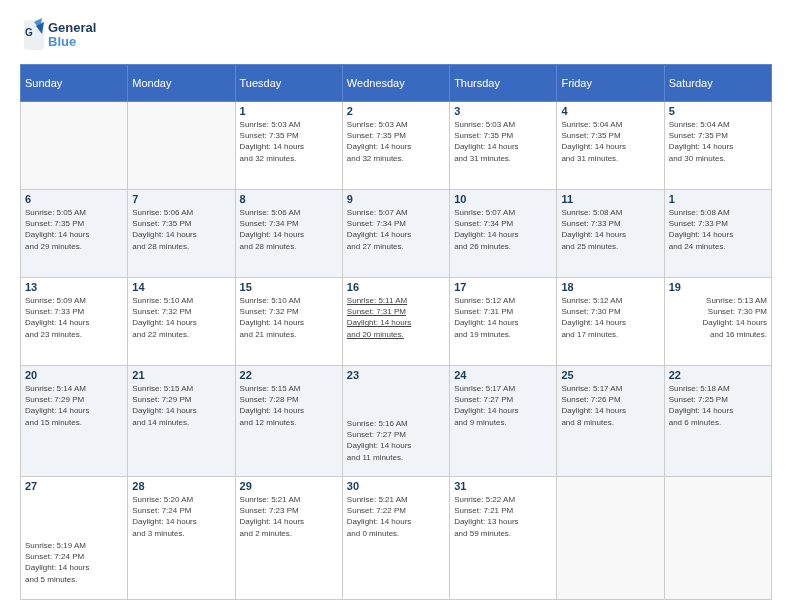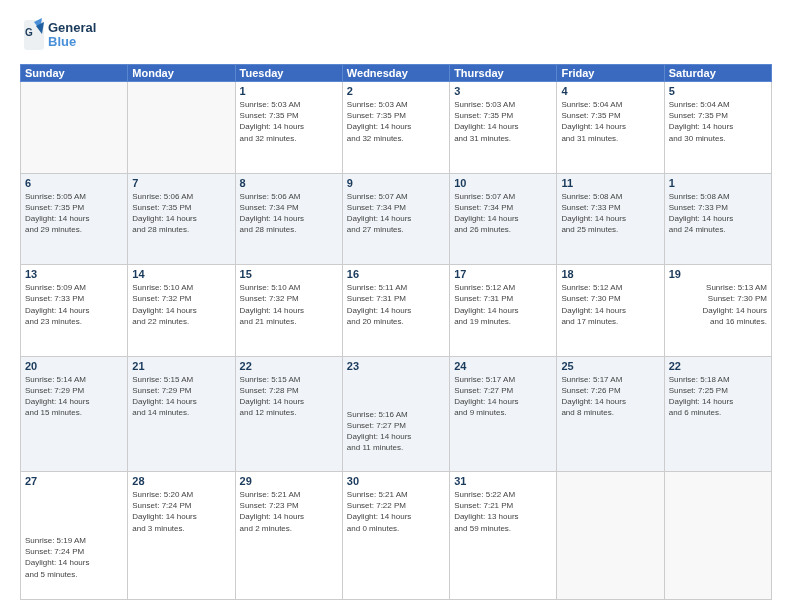--- a/index.html
+++ b/index.html
@@ -44,22 +44,22 @@
     .calendar {
       border-collapse: collapse;
       width: 100%;
       flex: 1;
       table-layout: fixed;
     }
     .calendar th {
       background: #3a6abf;
       color: #fff;
       font-size: 11px;
-      font-weight: bold;
-      padding: 2px 4px;
+      font-weight: normal;
+      padding: 12px 4px;
       text-align: left;
       border: 1px solid #5a85cf;
     }
     .calendar td {
       border: 1px solid #ccc;
       vertical-align: top;
       padding: 3px 4px;
       font-size: 8.5px;
       color: #333;
       background: #fff;
@@ -226,21 +226,21 @@
           </td>
           <td>
             <span class="day-num">15</span>
             <div class="day-info" style="white-space: pre-line;">Sunrise: 5:10 AM
 Sunset: 7:32 PM
 Daylight: 14 hours
 and 21 minutes.</div>
           </td>
           <td>
             <span class="day-num">16</span>
-            <div class="day-info" style="white-space: pre-line;">Sunrise: 5:11 AM
+            <div class="day-info" style="white-space: pre-line; text-decoration: underline;">Sunrise: 5:11 AM
 Sunset: 7:31 PM
 Daylight: 14 hours
 and 20 minutes.</div>
           </td>
           <td>
             <span class="day-num">17</span>
             <div class="day-info" style="white-space: pre-line;">Sunrise: 5:12 AM
 Sunset: 7:31 PM
 Daylight: 14 hours
 and 19 minutes.</div>

